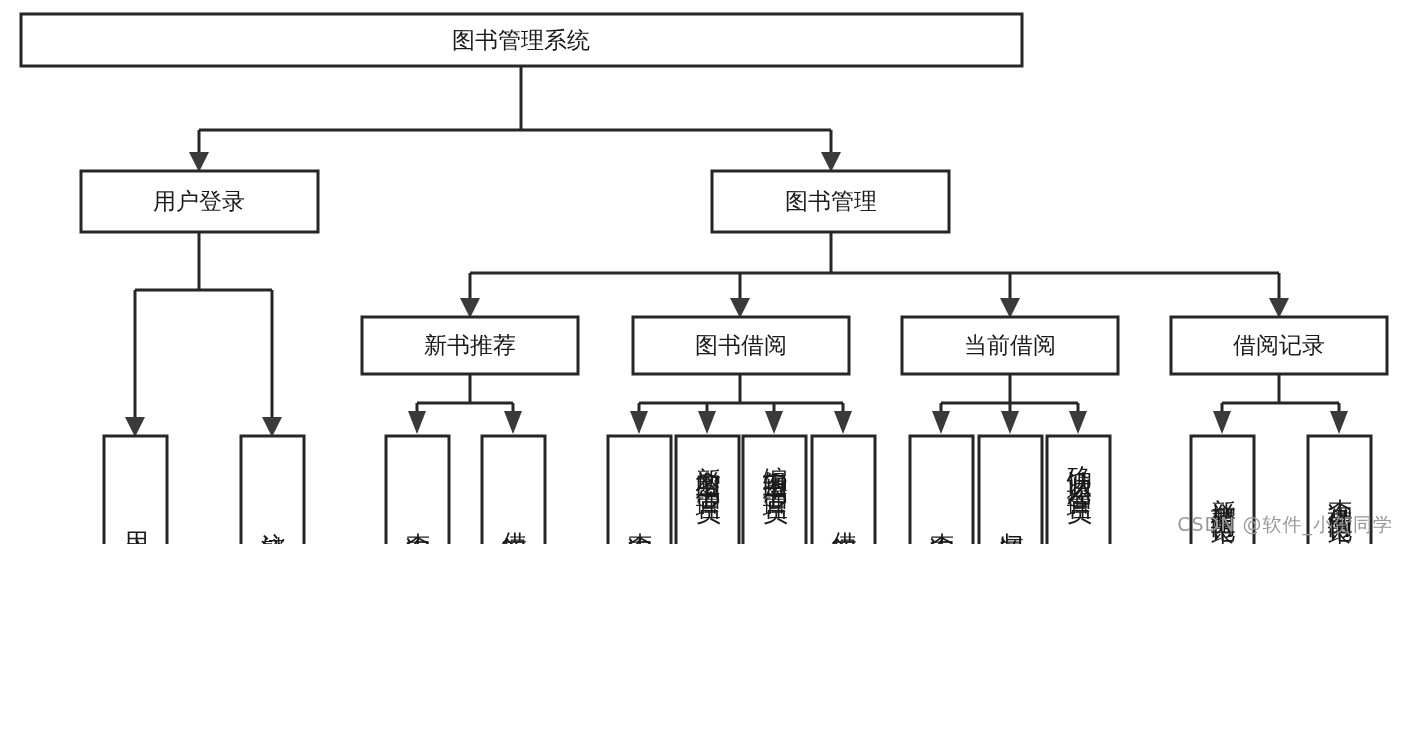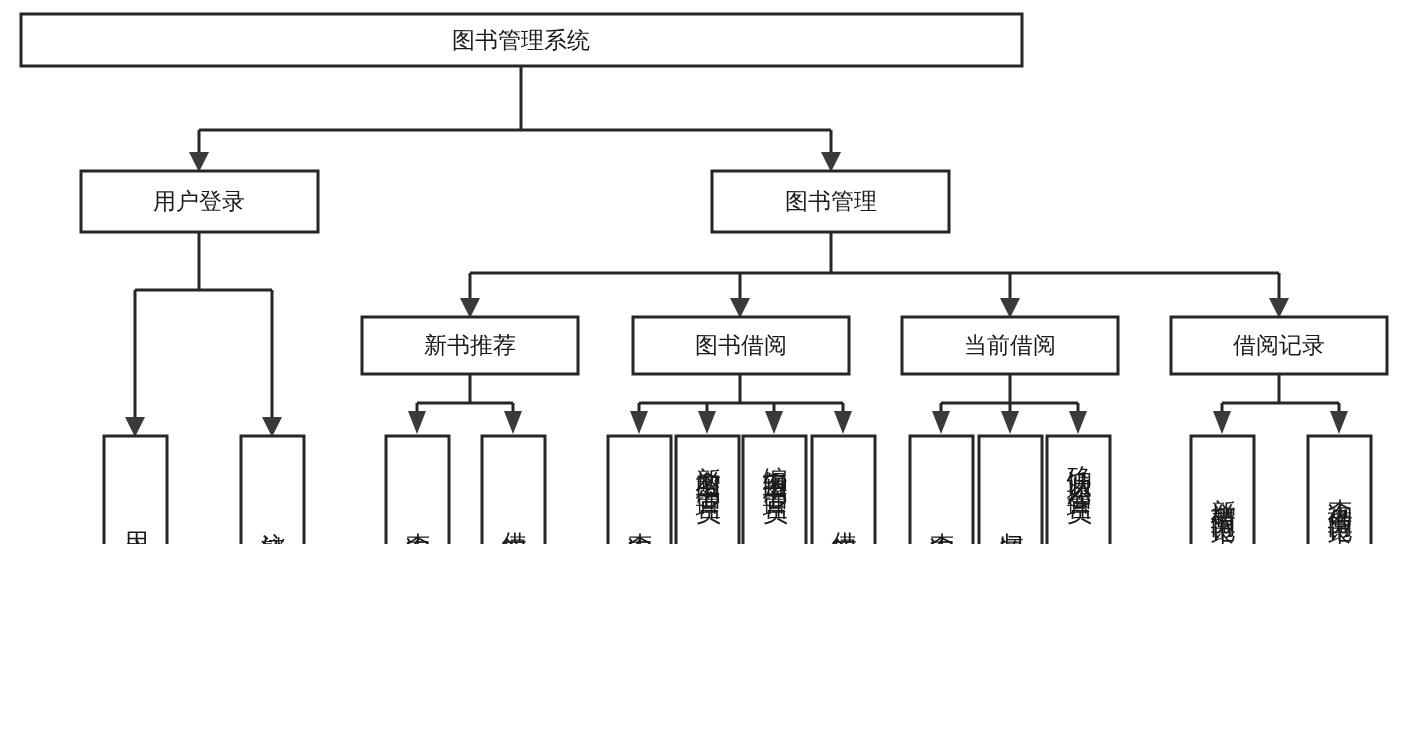--- a/index.html
+++ b/index.html
@@ -246,14 +246,15 @@
   </div>
 
   <div class="vtext-wrap" style="left:1191px; top:436px; width:63px; height:299px; padding-top:42px;">
     <span class="vtext">新增借阅记录</span>
   </div>
 
   <div class="vtext-wrap" style="left:1308px; top:436px; width:63px; height:299px; padding-top:42px;">
     <span class="vtext">查询借阅记录</span>
   </div>
 
+  <div class="watermark">CSDN @软件_小贺同学</div>
 
 </div>
 
 </body></html>

